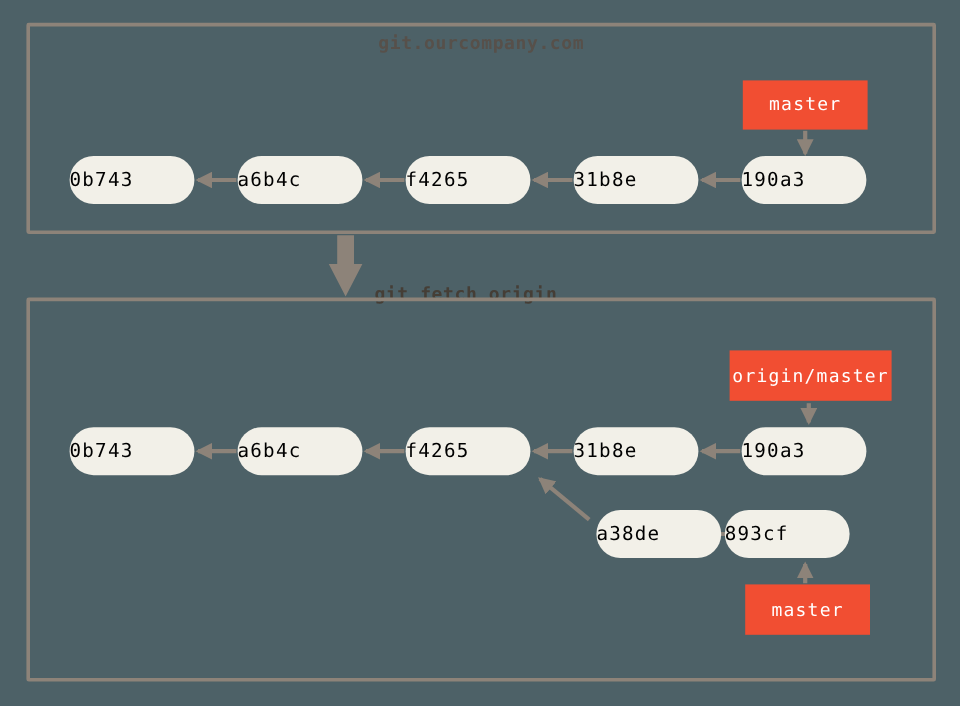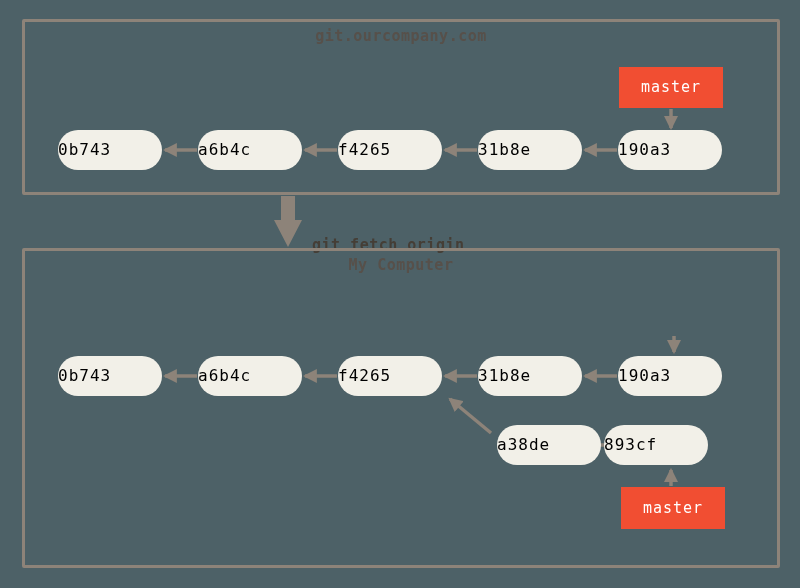--- a/index.html
+++ b/index.html
@@ -113,22 +113,22 @@
 
   <div class="pill" style="left:58px;  top:130px;">0b743</div>
   <div class="pill" style="left:198px; top:130px;">a6b4c</div>
   <div class="pill" style="left:338px; top:130px;">f4265</div>
   <div class="pill" style="left:478px; top:130px;">31b8e</div>
   <div class="pill" style="left:618px; top:130px;">190a3</div>
 
   <div class="action-label">git fetch origin</div>
 
   <div class="repo-box" style="left:22px; top:248px; width:758px; height:320px;"></div>
-  <div class="box-title" style="top:256px;">My Computer</div>
 
+  <div class="ref-label" style="left:608px; top:292px; width:135px; height:42px; line-height:42px;">origin/master</div>
 
   <div class="pill" style="left:58px;  top:356px;">0b743</div>
   <div class="pill" style="left:198px; top:356px;">a6b4c</div>
   <div class="pill" style="left:338px; top:356px;">f4265</div>
   <div class="pill" style="left:478px; top:356px;">31b8e</div>
   <div class="pill" style="left:618px; top:356px;">190a3</div>
 
   <div class="pill" style="left:497px; top:425px;">a38de</div>
   <div class="pill" style="left:604px; top:425px;">893cf</div>
 

